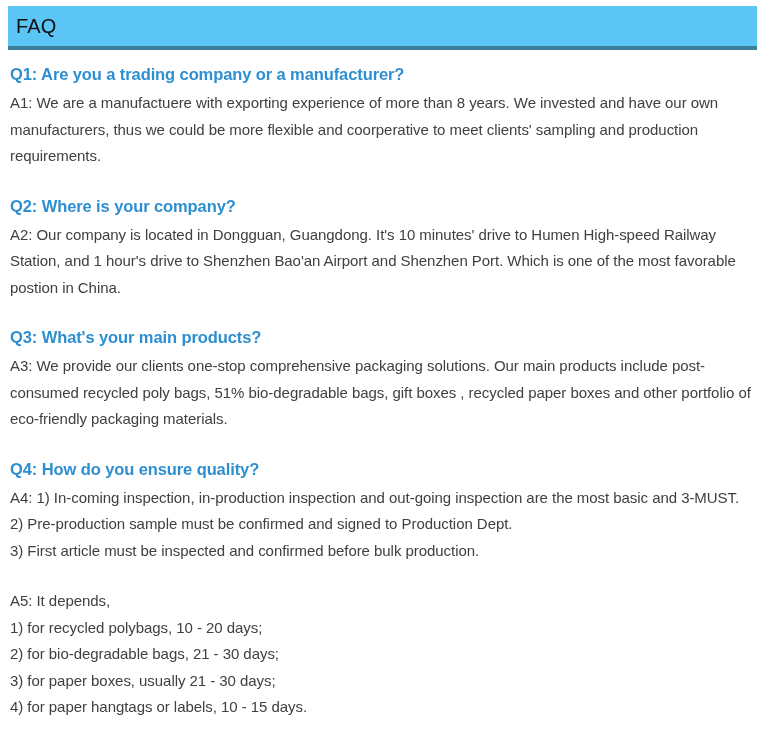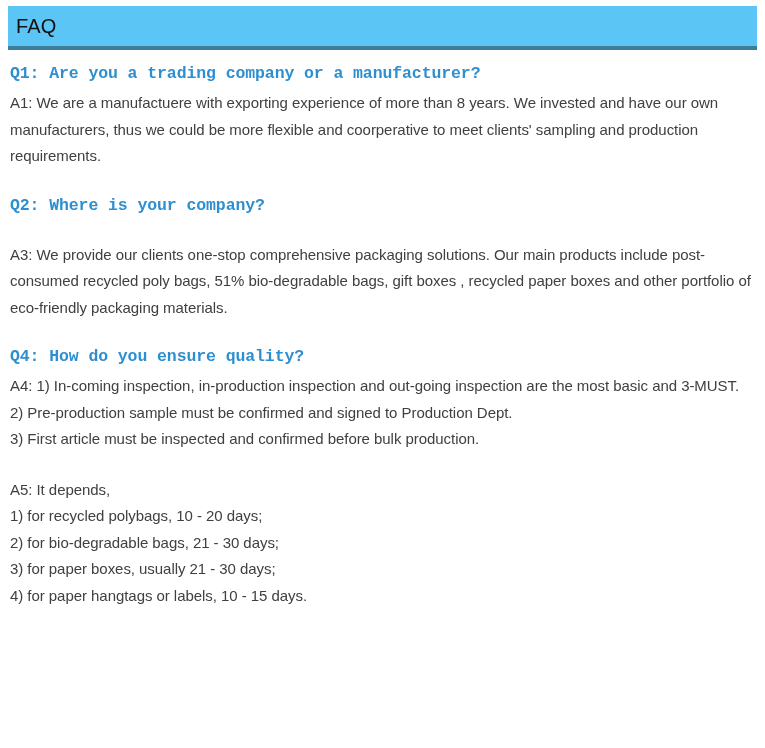--- a/index.html
+++ b/index.html
@@ -57,21 +57,20 @@
   .faq-item:last-child {
     margin-bottom: 0;
   }
   .faq-question {
     color: #2E8FD0;
     font-size: 16.5px;
     font-weight: bold;
     line-height: 24px;
     margin: 0 0 4px 0;
     letter-spacing: -0.1px;
-    font-family: Liberation Mono, monospace;
   }
   .faq-answer {
     font-size: 15px;
     line-height: 26.5px;
     color: #404040;
     margin: 0;
     letter-spacing: -0.05px;
   }
   .faq-answer .line {
     display: block;
@@ -90,23 +89,27 @@
 
     <div class="faq-item">
       <div class="faq-question">Q1: Are you a trading company or a manufacturer?</div>
       <div class="faq-answer">
         <span class="line">A1: We are a manufactuere with exporting experience of more than 8 years. We invested and have our own manufacturers, thus we could be more flexible and coorperative to meet clients' sampling and production requirements.</span>
       </div>
     </div>
 
     <div class="faq-item">
       <div class="faq-question">Q2: Where is your company?</div>
+      <div class="faq-answer">
+        <span class="line">A2: Our company is located in Dongguan, Guangdong. It's 10 minutes' drive to Humen High-speed Railway Station, and 1 hour's drive to Shenzhen Bao'an Airport and Shenzhen Port. Which is one of the most favorable postion in China.</span>
+      </div>
     </div>
 
     <div class="faq-item">
+      <div class="faq-question">Q3: What's your main products?</div>
       <div class="faq-answer">
         <span class="line">A3: We provide our clients one-stop comprehensive packaging solutions. Our main products include post-consumed recycled poly bags, 51% bio-degradable bags, gift boxes , recycled paper boxes and other portfolio of eco-friendly packaging materials.</span>
       </div>
     </div>
 
     <div class="faq-item">
       <div class="faq-question">Q4: How do you ensure quality?</div>
       <div class="faq-answer">
         <span class="line">A4: 1) In-coming inspection, in-production inspection and out-going inspection are the most basic and 3-MUST.</span>
         <span class="line">2) Pre-production sample must be confirmed and signed to Production Dept.</span>

